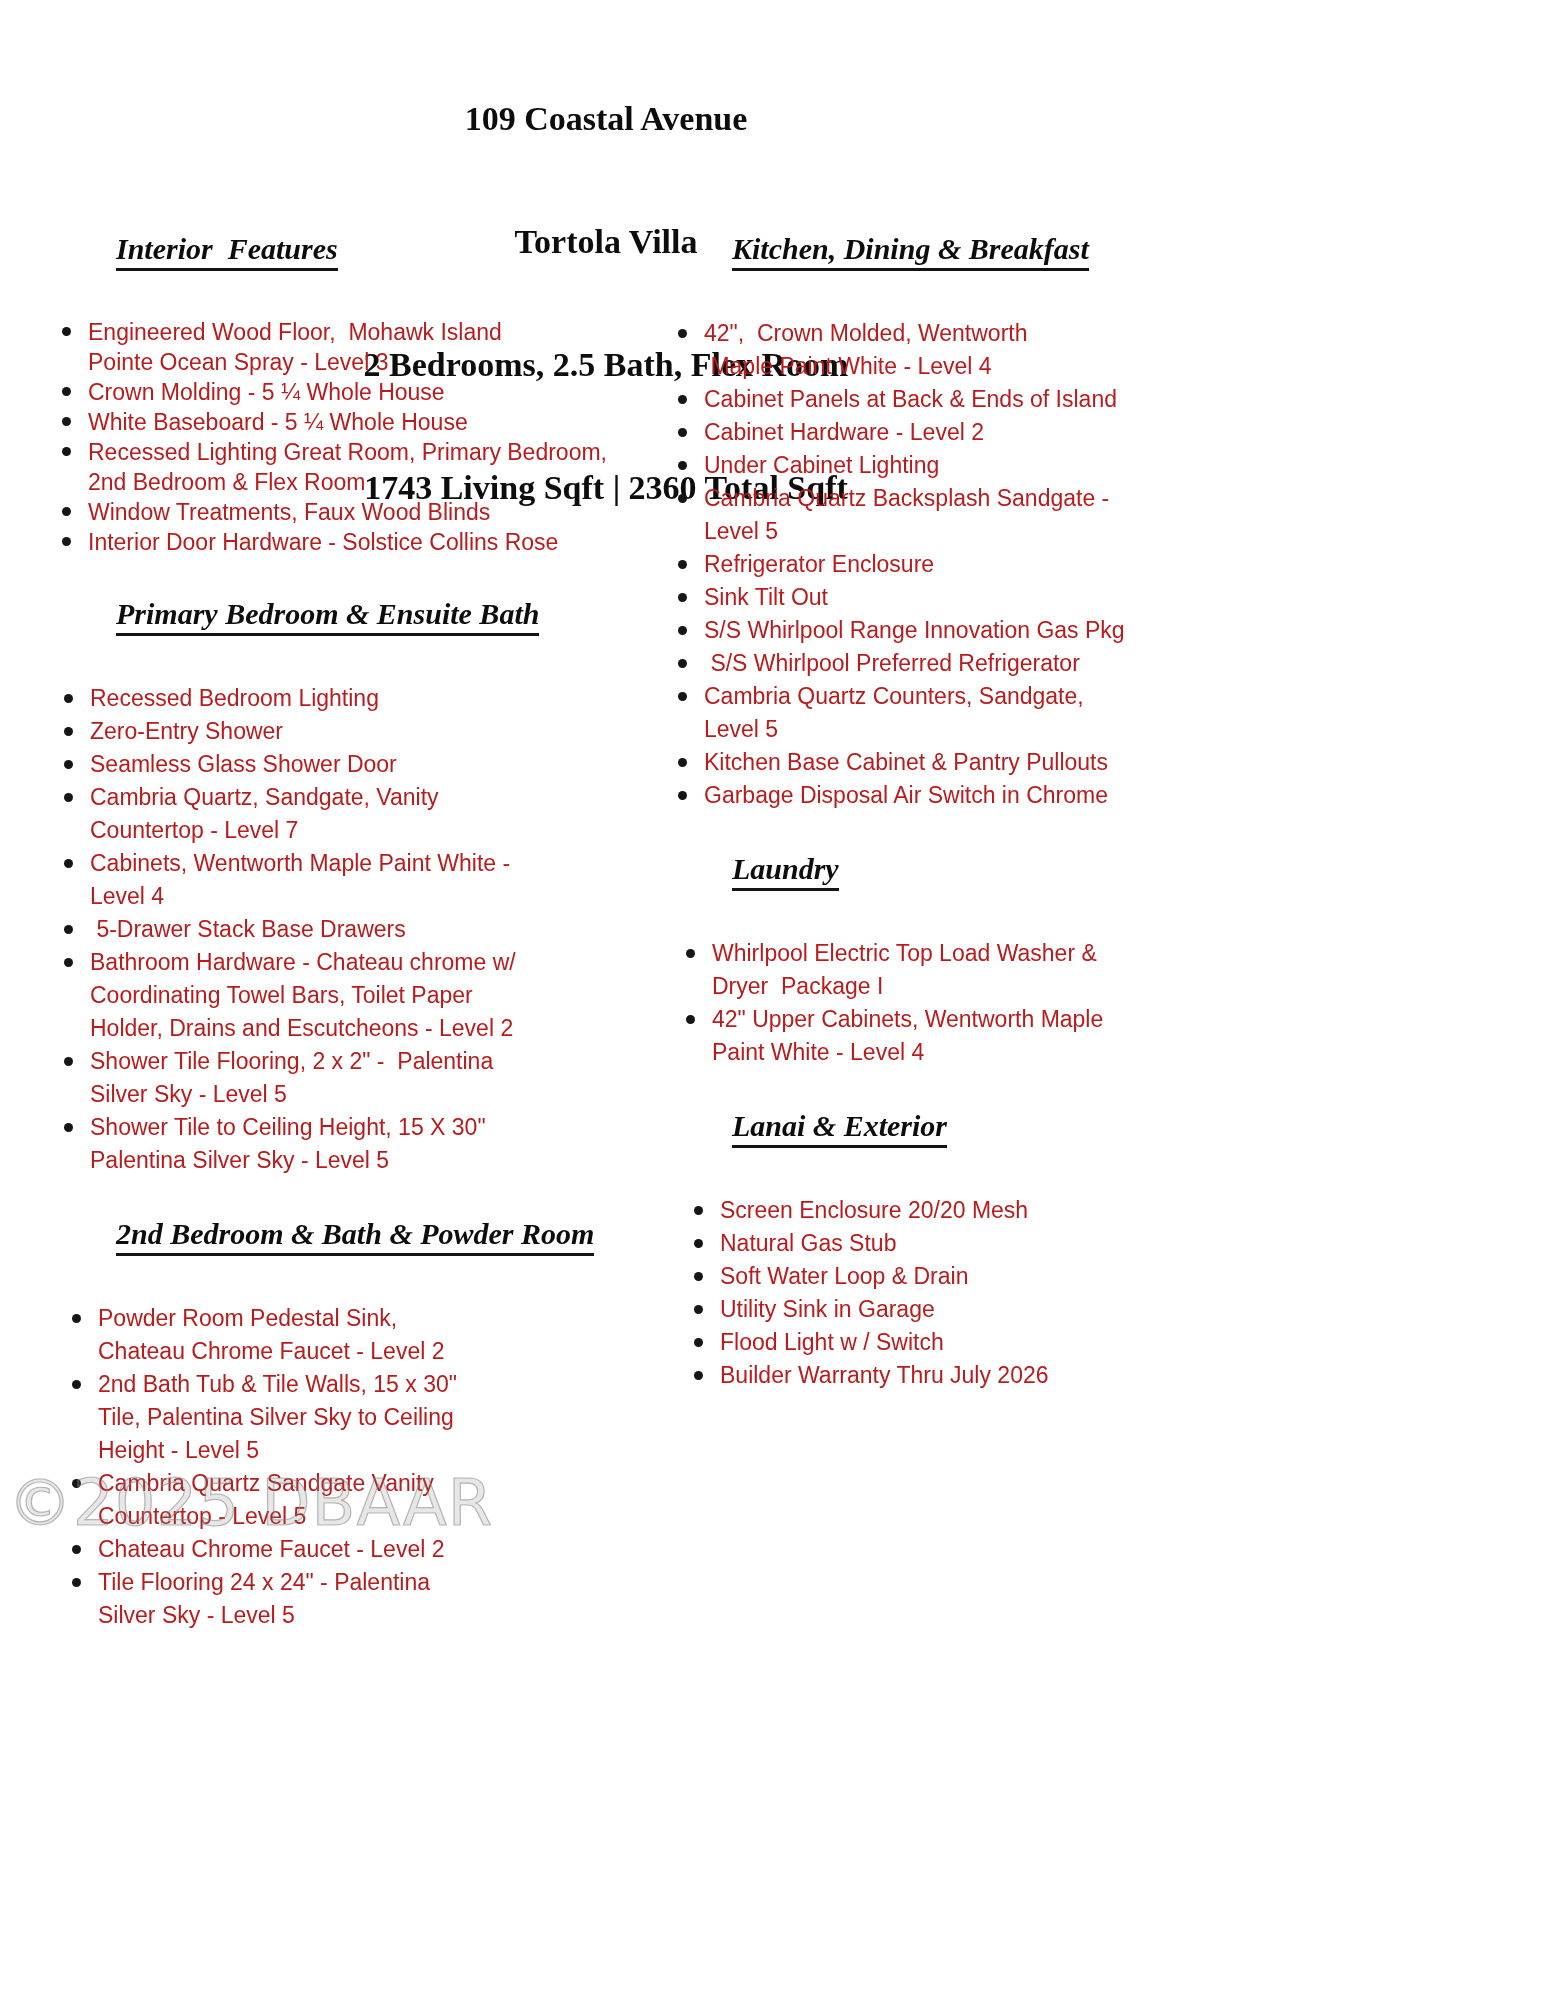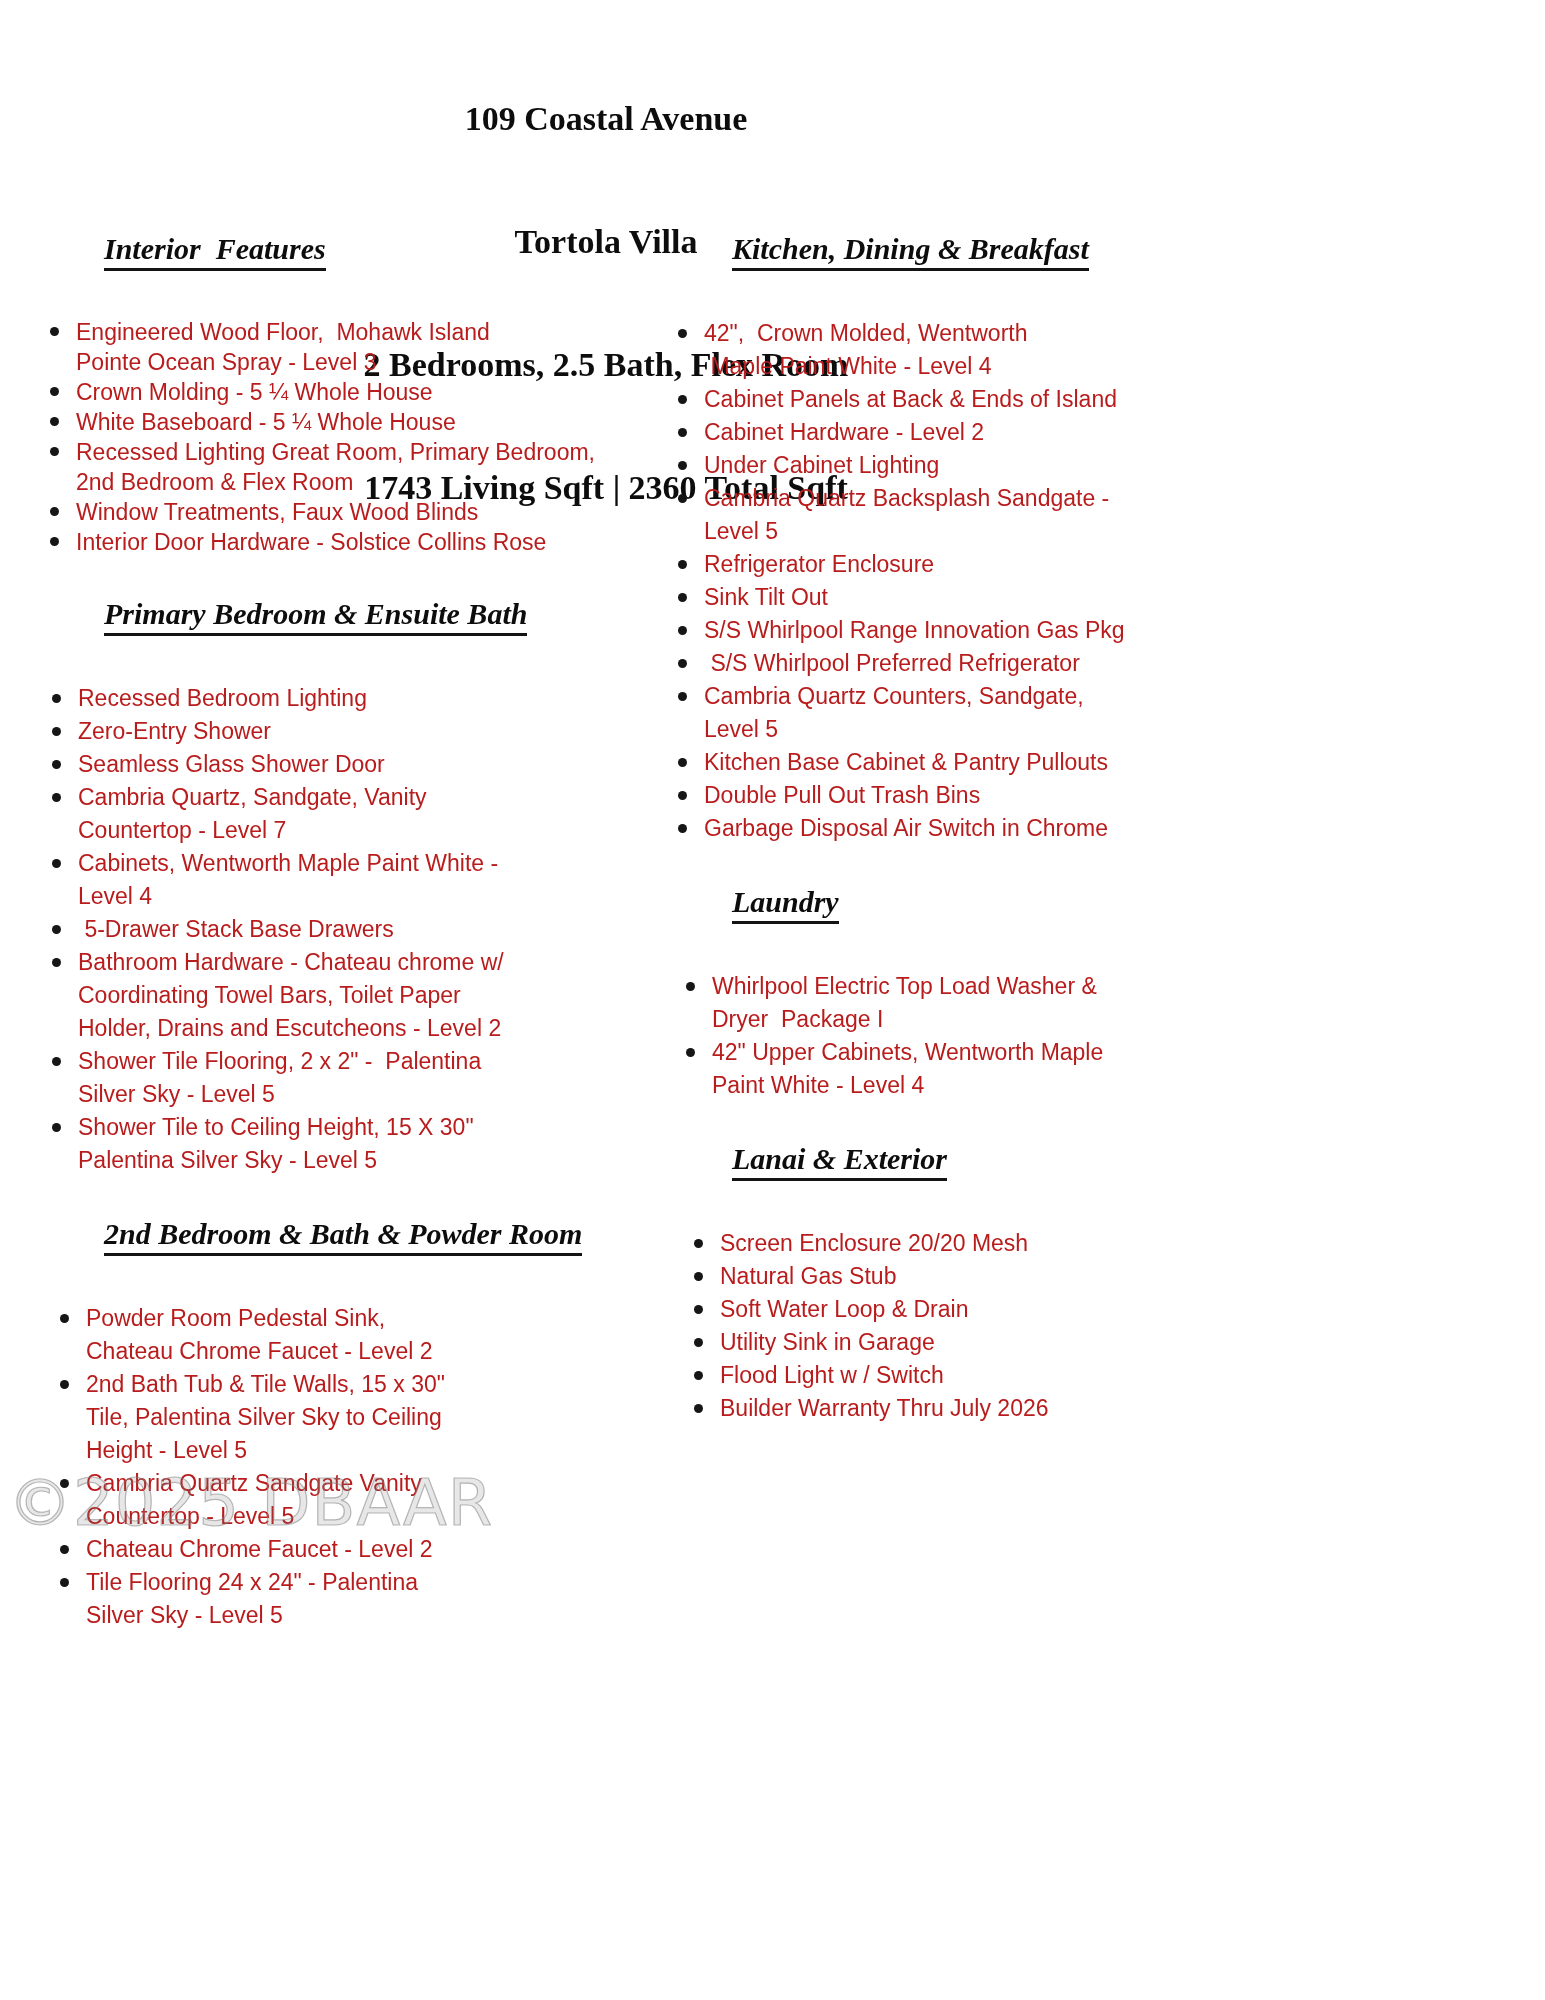--- a/index.html
+++ b/index.html
@@ -16,21 +16,21 @@
     position:absolute;top:16px;left:0;width:1212px;
     text-align:center;
     font-family:"Liberation Serif",serif;
     font-weight:bold;
     font-size:34px;line-height:41px;
     color:#0d0d0d;
     white-space:pre-wrap;
   }
   
   .col{position:absolute;top:198px;}
-  .col-left{left:44px;width:620px;}
+  .col-left{left:56px;width:620px;}
   .col-right{left:672px;width:868px;}
   
   h2.sec{
     font-family:"Liberation Serif",serif;
     font-style:italic;
     font-weight:bold;
     font-size:30px;line-height:34px;
     margin:26px 0 12px 0;
     color:#0d0d0d;
     white-space:pre-wrap;
@@ -168,21 +168,20 @@
           <li>Under Cabinet Lighting</li>
           <li>Cambria Quartz Backsplash Sandgate -
 Level 5</li>
           <li>Refrigerator Enclosure</li>
           <li>Sink Tilt Out</li>
           <li>S/S Whirlpool Range Innovation Gas Pkg</li>
           <li> S/S Whirlpool Preferred Refrigerator</li>
           <li>Cambria Quartz Counters, Sandgate,
 Level 5</li>
           <li>Kitchen Base Cabinet &amp; Pantry Pullouts</li>
-          <li>Double Pull Out Trash Bins</li>
           <li>Garbage Disposal Air Switch in Chrome</li>
         </ul>
     </section>
 
     <section>
       <h2 class="sec">
         <span>Laundry</span>
       </h2>
       <ul class="feat indent-r1">
           <li>Whirlpool Electric Top Load Washer &amp;

